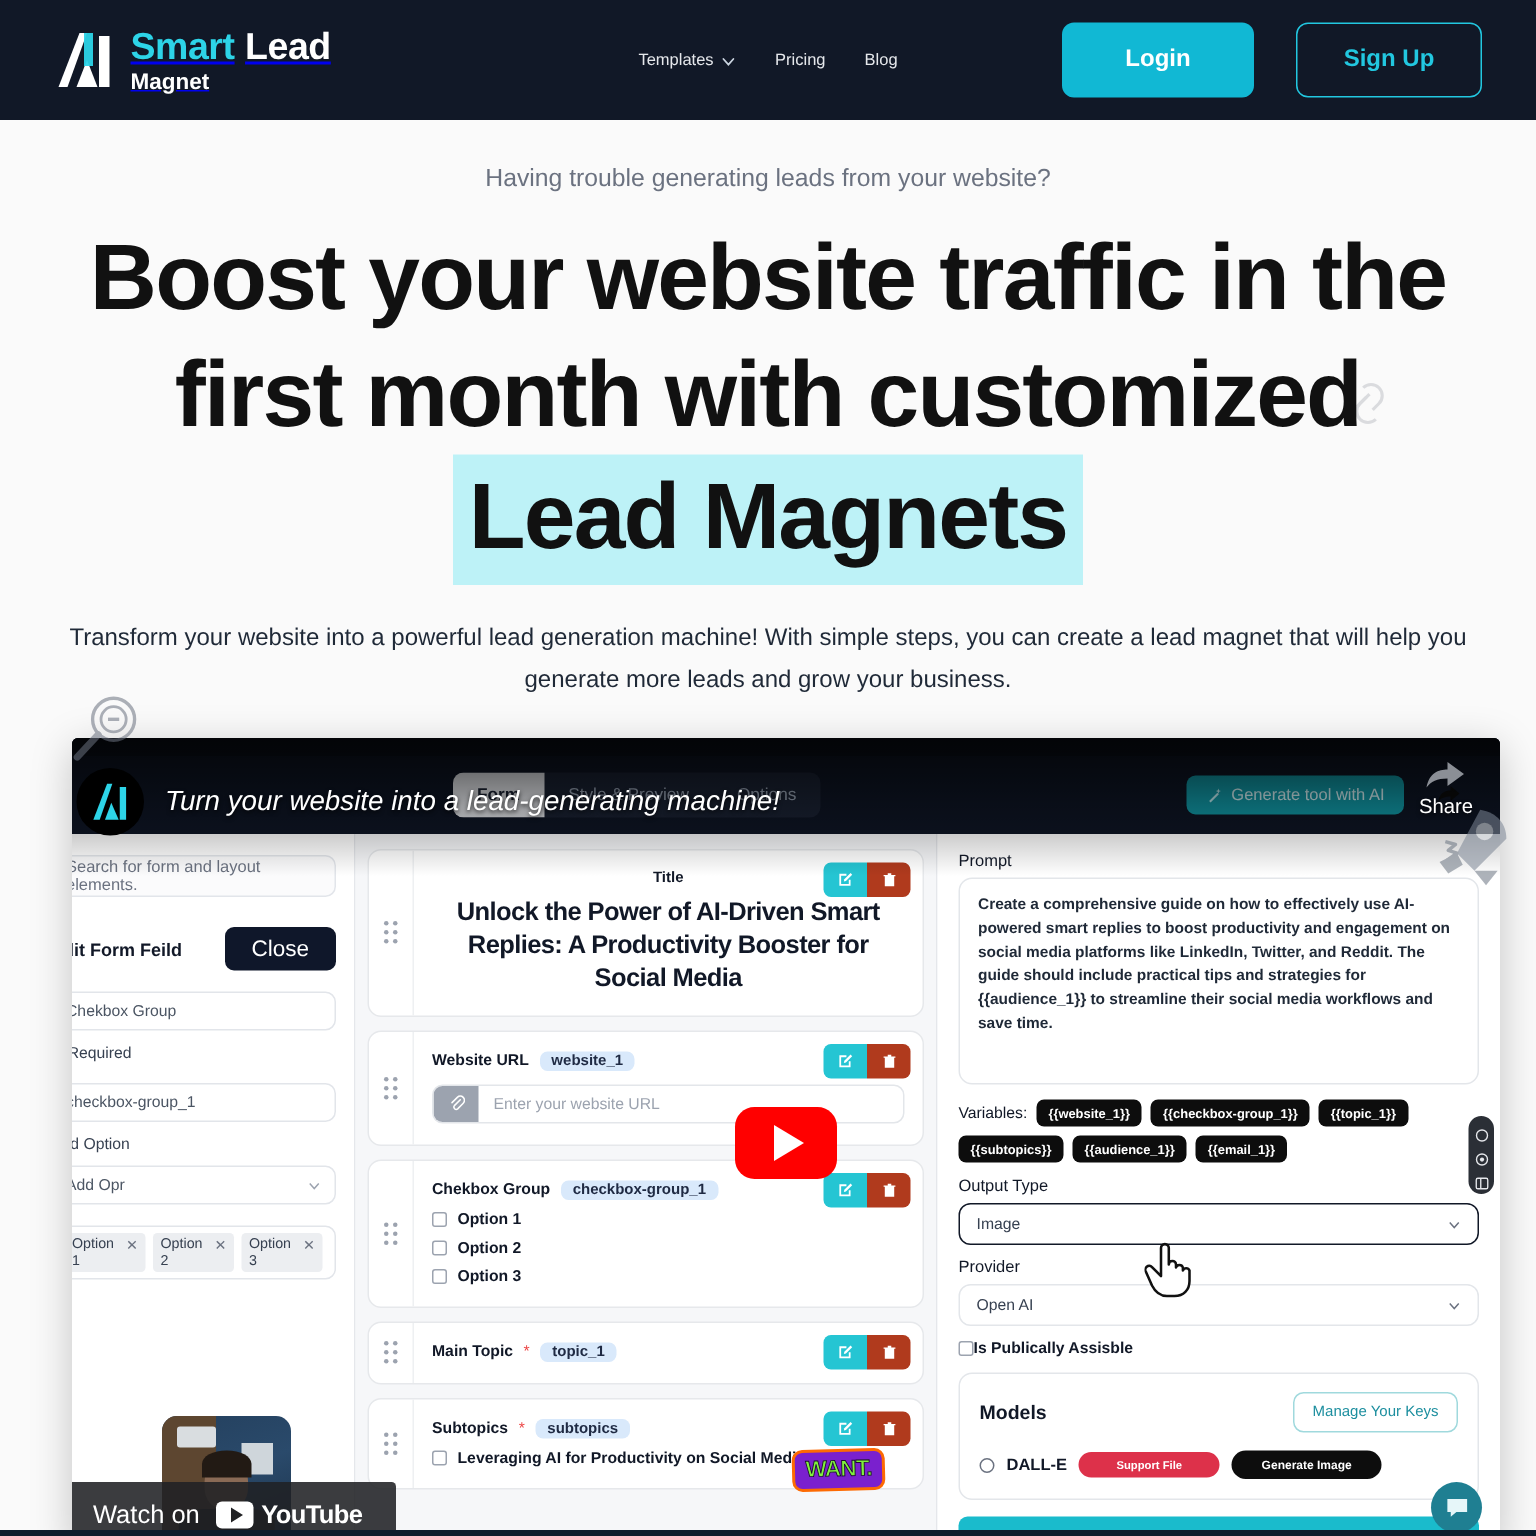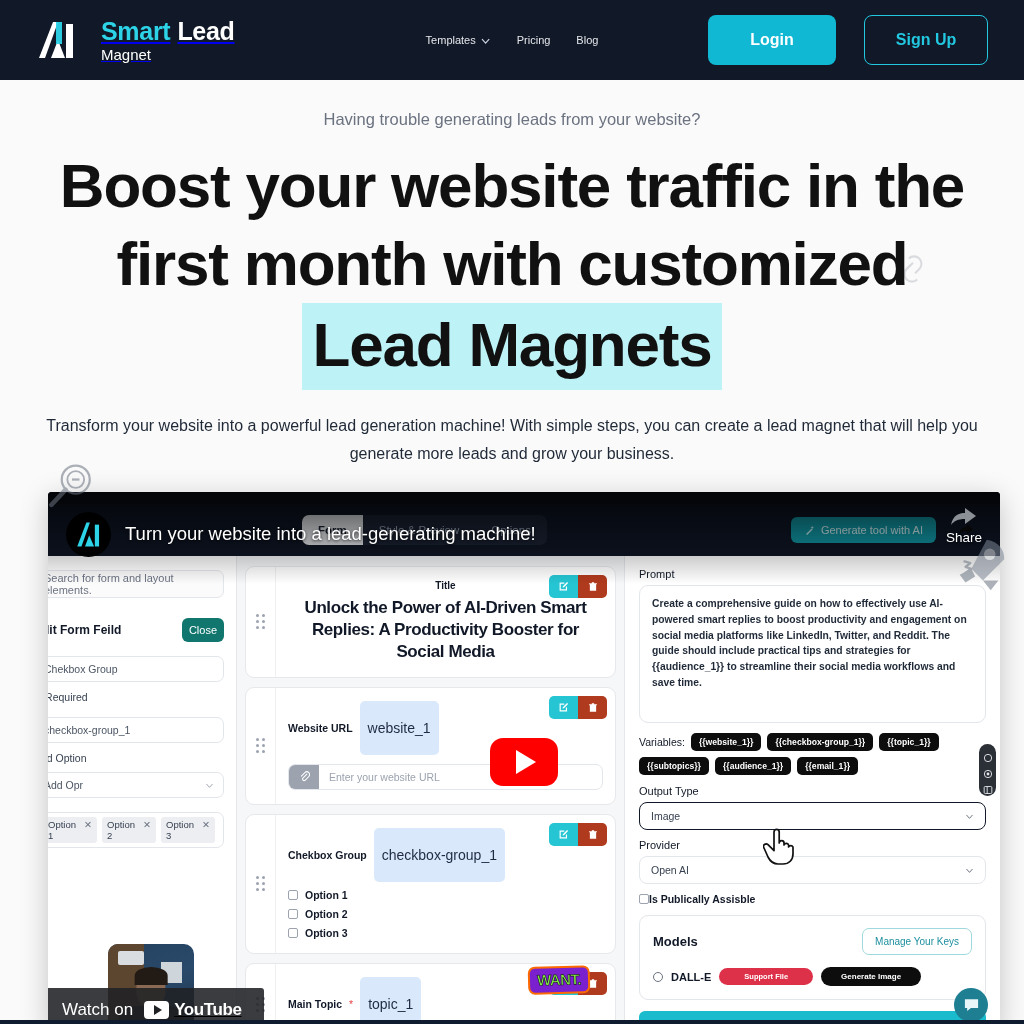--- a/index.html
+++ b/index.html
@@ -14,27 +14,27 @@
   
   .navbar {
     position: relative;
     height: 80px;
     background: #111827;
     display: flex;
     align-items: center;
     padding: 0 24px;
     z-index: 30;
   }
-  .brand { display: flex; align-items: center; gap: 23px; margin-left: 12px; }
+  .brand { display: flex; align-items: center; gap: 9px; margin-left: 12px; }
   .brand-mark { width: 42px; height: 44px; display: block; }
   .brand-text { display: flex; flex-direction: column; line-height: 1; }
   .brand-top { font-size: 25px; font-weight: 700; letter-spacing: -0.3px; }
   .brand-smart { color: #2dd4e8; }
   .brand-lead { color: #ffffff; margin-left: 7px; }
-  .brand-magnet { color: #ffffff; font-size: 15px; font-weight: 400; margin-top: 3px; }
+  .brand-magnet { color: #ffffff; font-size: 15px; font-weight: 700; margin-top: 3px; }
 
   .nav-links {
     display: flex; align-items: center; gap: 26px;
     position: absolute; left: 50%; transform: translateX(-50%);
   }
   .nav-link {
     color: #e5e7eb; font-size: 11px; text-decoration: none;
     display: flex; align-items: flex-end; gap: 5px; cursor: pointer;
   }
   .chev { width: 10px; height: 10px; display: inline-block; }
@@ -143,22 +143,22 @@
 
   
   .lp-search {
     height: 28px; border: 1px solid #e2e5ea; border-radius: 7px;
     background: #fbfbfc; display: flex; align-items: center;
     padding: 0 9px; font-size: 11px; color: #6b7280;
   }
   .lp-row { display: flex; align-items: center; justify-content: space-between; margin-top: 20px; }
   .lp-title { font-size: 12px; font-weight: 700; color: #111827; }
   .lp-close {
-    background: #0f766e; color: #fff; border: none; border-radius: 6px;
-    font-size: 11px; padding: 6px 7px; cursor: pointer;
+    background: #0f172a; color: #fff; border: none; border-radius: 6px;
+    font-size: 15px; padding: 6px 18px; cursor: pointer;
     font-family: "Liberation Sans", sans-serif;
   }
   .lp-input {
     height: 26px; border: 1px solid #e2e5ea; border-radius: 7px; background: #fff;
     display: flex; align-items: center; padding: 0 9px;
     font-size: 10.5px; color: #4b5563; margin-top: 14px;
   }
   .lp-label { font-size: 10.5px; color: #374151; margin-top: 9px; }
   .lp-select {
     height: 26px; border: 1px solid #e2e5ea; border-radius: 7px; background: #fff;
@@ -196,22 +196,22 @@
   }
   .f-title-lbl { text-align: center; font-size: 10px; font-weight: 700; color: #111827; }
   .f-title-txt {
     text-align: center; font-size: 17px; font-weight: 700; color: #111827;
     line-height: 1.28; margin-top: 6px; letter-spacing: -0.4px;
   }
   .f-lbl-row { display: flex; align-items: center; gap: 7px; }
   .f-lbl { font-size: 10.5px; font-weight: 700; color: #111827; }
   .f-req { color: #ef4444; font-size: 10.5px; }
   .f-pill {
-    background: #d9e9fb; color: #1f2a44; font-size: 14px; font-weight: 400;
-    border-radius: 5px; padding: 19px 8px;
+    background: #d9e9fb; color: #1f2a44; font-size: 10px; font-weight: 700;
+    border-radius: 5px; padding: 1px 8px;
   }
   .f-input {
     margin-top: 9px; height: 26px; border: 1px solid #e3e6ea; border-radius: 7px;
     background: #fff; display: flex; align-items: center; overflow: hidden;
   }
   .f-clip {
     width: 30px; height: 100%; background: #9ca3af;
     display: flex; align-items: center; justify-content: center;
   }
   .f-ph { font-size: 10.5px; color: #9ca3af; padding-left: 10px; }
@@ -285,22 +285,22 @@
     cursor: pointer; z-index: 6;
   }
 
   
   .yt-grad {
     position: absolute; left: 0; right: 0; top: 0; height: 92px;
     background: linear-gradient(180deg, rgba(0,0,0,0.72) 0%, rgba(0,0,0,0.34) 48%, rgba(0,0,0,0) 100%);
     z-index: 8; pointer-events: none;
   }
   .yt-head {
-    position: absolute; left: 18px; top: 16px; right: 16px; height: 52px;
-    display: flex; align-items: center; z-index: 9;
+    position: absolute; left: 3px; top: 16px; right: 16px; height: 52px;
+    display: flex; align-items: center; z-index: 9; font-style: italic;
   }
   .yt-avatar {
     width: 45px; height: 45px; border-radius: 50%; background: #000;
     display: flex; align-items: center; justify-content: center; flex: 0 0 45px;
   }
   .yt-title {
     margin-left: 14px; color: #ffffff; font-size: 18.5px; font-weight: 400;
     text-shadow: 0 1px 3px rgba(0,0,0,0.75);
   }
   .yt-share {
@@ -330,21 +330,21 @@
   .pip-head { position:absolute; left:50%; top:30%; transform:translateX(-50%); width:34%; height:40%; background:#8a6a55; border-radius:48% 48% 40% 40%; }
   .pip-hair { position:absolute; left:50%; top:26%; transform:translateX(-50%); width:38%; height:20%; background:#221a14; border-radius:50% 50% 0 0; }
   .pip-body { position:absolute; left:50%; bottom:0; transform:translateX(-50%); width:74%; height:30%; background:#191a1d; border-radius:28% 28% 0 0; }
   .yt-watch {
     position: absolute; left: 0px; bottom: 0px; z-index: 11;
     background: rgba(32,33,36,0.88); border-radius: 0 3px 0 0;
     height: 44px; display: flex; align-items: center; gap: 11px;
     padding: 0 22px 0 14px; cursor: pointer;
   }
   .yt-watch .wtext { color: #fff; font-size: 17px; }
-  .yt-logo-box { display: flex; align-items: center; gap: 5px; text-decoration: underline; }
+  .yt-logo-box { display: flex; align-items: center; gap: 5px; }
   .yt-logo-play {
     width: 25px; height: 18px; background: #fff; border-radius: 4px;
     display: flex; align-items: center; justify-content: center;
   }
   .yt-logo-play:after {
     content: ""; width: 0; height: 0; margin-left: 2px;
     border-left: 8px solid #202124; border-top: 5px solid transparent; border-bottom: 5px solid transparent;
   }
   .yt-logo-txt { color: #fff; font-size: 17px; font-weight: 700; letter-spacing: -0.4px; }
 

